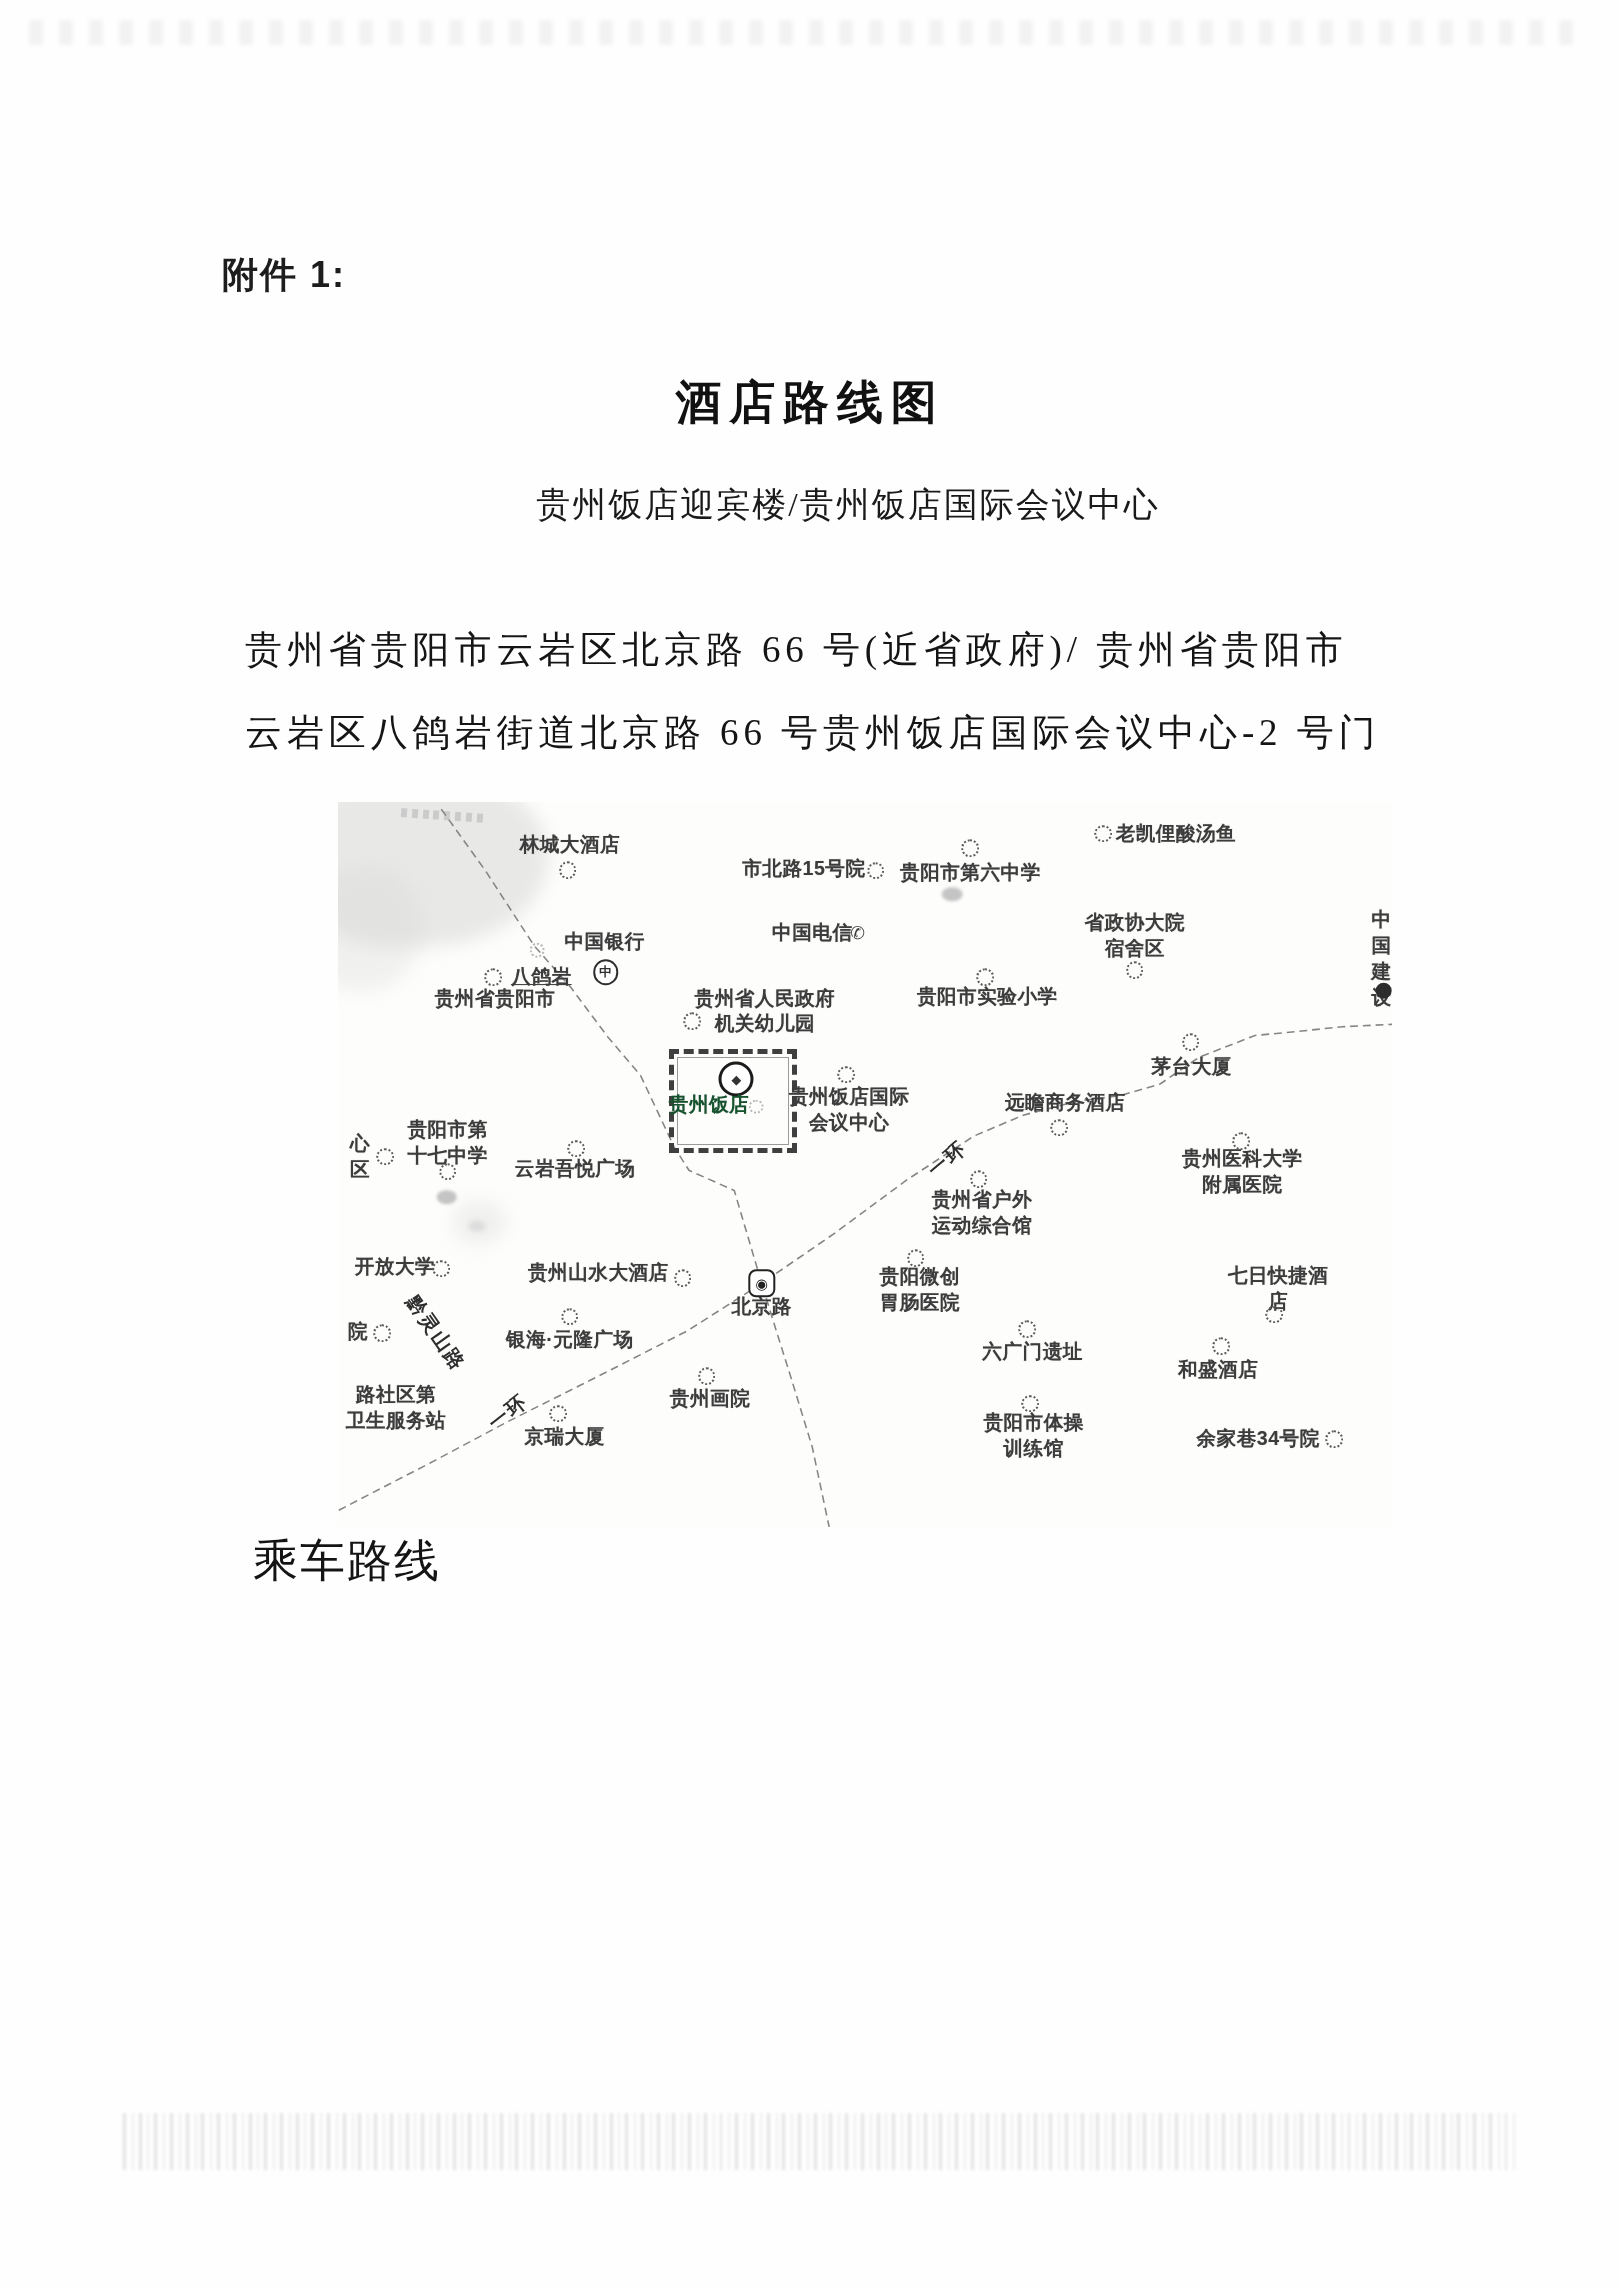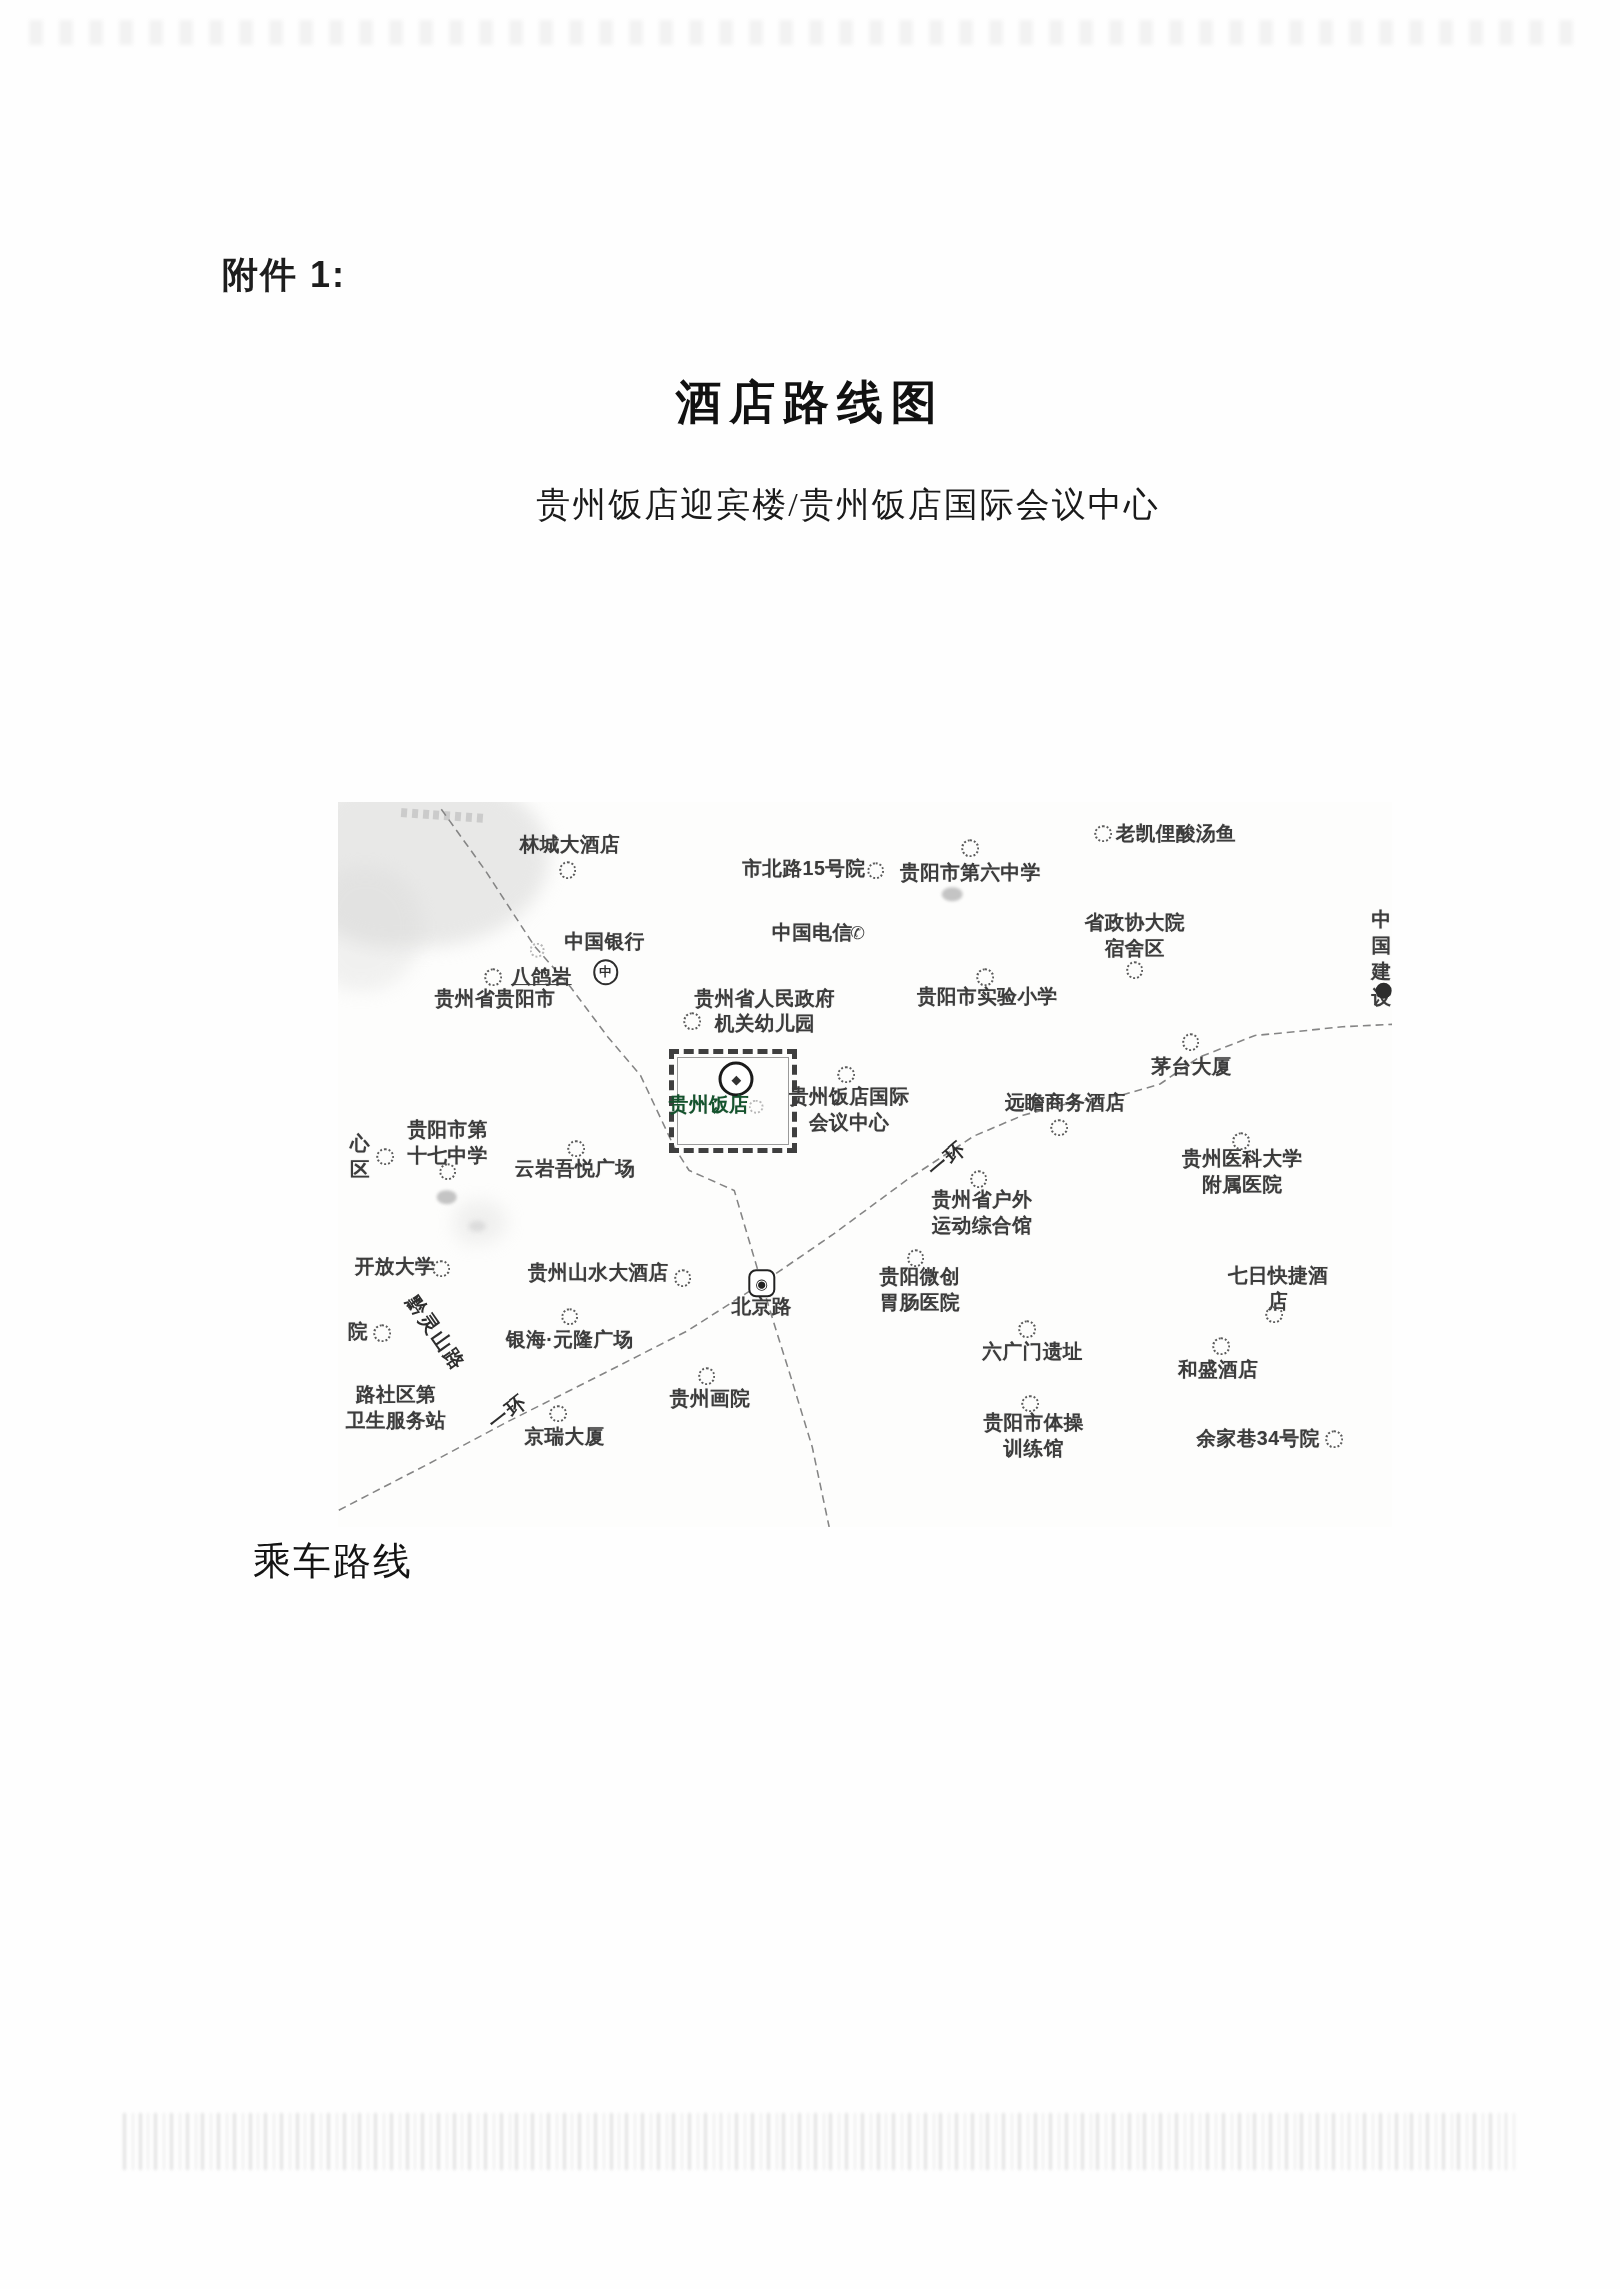--- a/index.html
+++ b/index.html
@@ -68,41 +68,45 @@
                font-size:12.7px; font-weight:700; color:#2e2e2e; background:#fff; }
   .icon-metro { width:27.4px; height:27.4px; border:2.9px solid #222; border-radius:7.8px;
                 font-size:14.7px; color:#222; background:#fff; }
   .icon-telecom { font-size:17.6px; color:#3f3f3f; }
   .icon-marker { width:35px; height:35px; border:3.9px solid #1b1b1b; border-radius:50%;
                  font-size:12.7px; color:#333; background:rgba(255,255,255,.8); }
   .hotel-box { position:absolute; border:5.9px dashed #3f3f3f; outline:1px solid #9a9a9a; outline-offset:-9.8px; }
   .hotel-label { font-weight:700; color:#14532d; }
   
   .directions { position:absolute; left:253px; top:1525px; width:1274px;
-                font-size:38px; line-height:72px; letter-spacing:2px; color:#141414; }
+                font-size:45px; line-height:72px; letter-spacing:2px; color:#141414; }
   .dir-line, .dir-heading { white-space:nowrap; height:72px; }
   .ghost-band {
     position:absolute; left:123px; top:2113px; width:1392px; height:57px; opacity:.5;
     background:
       repeating-linear-gradient(90deg, rgba(110,110,110,.38) 0 2.9px, transparent 2.9px 8.8px,
         rgba(110,110,110,.24) 8.8px 10.8px, transparent 10.8px 15.7px),
       linear-gradient(180deg, transparent 0 8%, rgba(255,255,255,0) 8%);
     filter:blur(1.8px);
   }
 </style>
 </head>
 <body>
 
 <div class="page">
   <div class="top-noise"></div>
 
   <div class="attachment">附件 1:</div>
   <div class="doc-title">酒店路线图</div>
   <div class="doc-subtitle">贵州饭店迎宾楼/贵州饭店国际会议中心</div>
 
+  <div class="address">
+    <div>贵州省贵阳市云岩区北京路 66 号(近省政府)/ 贵州省贵阳市</div>
+    <div>云岩区八鸽岩街道北京路 66 号贵州饭店国际会议中心-2 号门</div>
+  </div>
 
   <div class="map" id="map">
     <div class="shade shade-1"></div>
     <div class="shade shade-2"></div>
     <div class="shade shade-3"></div>
     <div class="squiggle"></div>
   <svg viewBox="0 0 1075 735" preserveAspectRatio="none" class="roads">
         <polyline points="105.35000000000001,7.35 150.5,69.825 199.95000000000002,145.53 237.57500000000002,188.16 275.2,238.14 308.525,277.095 342.925,349.86 357.97499999999997,373.37999999999994 404.2,393.96 432.15000000000003,488.04 447.2,536.55 462.25,584.3249999999999 483.75,654.15 500.95,735" class="road"></polyline>
         <polyline points="-10.75,723.9749999999999 93.52499999999999,670.3199999999999 174.15,627.69 265.525,582.12 356.90000000000003,535.815 432.15000000000003,488.04 505.25,438.06 580.5,382.935 648.225,338.835 698.75,317.52 752.5,303.55499999999995 797.65,297.675 838.5,285.91499999999996 878.275,258.72 935.25,236.67000000000002 967.5,233.73 1024.475,227.85 1085.75,224.91" class="road"></polyline>
       </svg>

